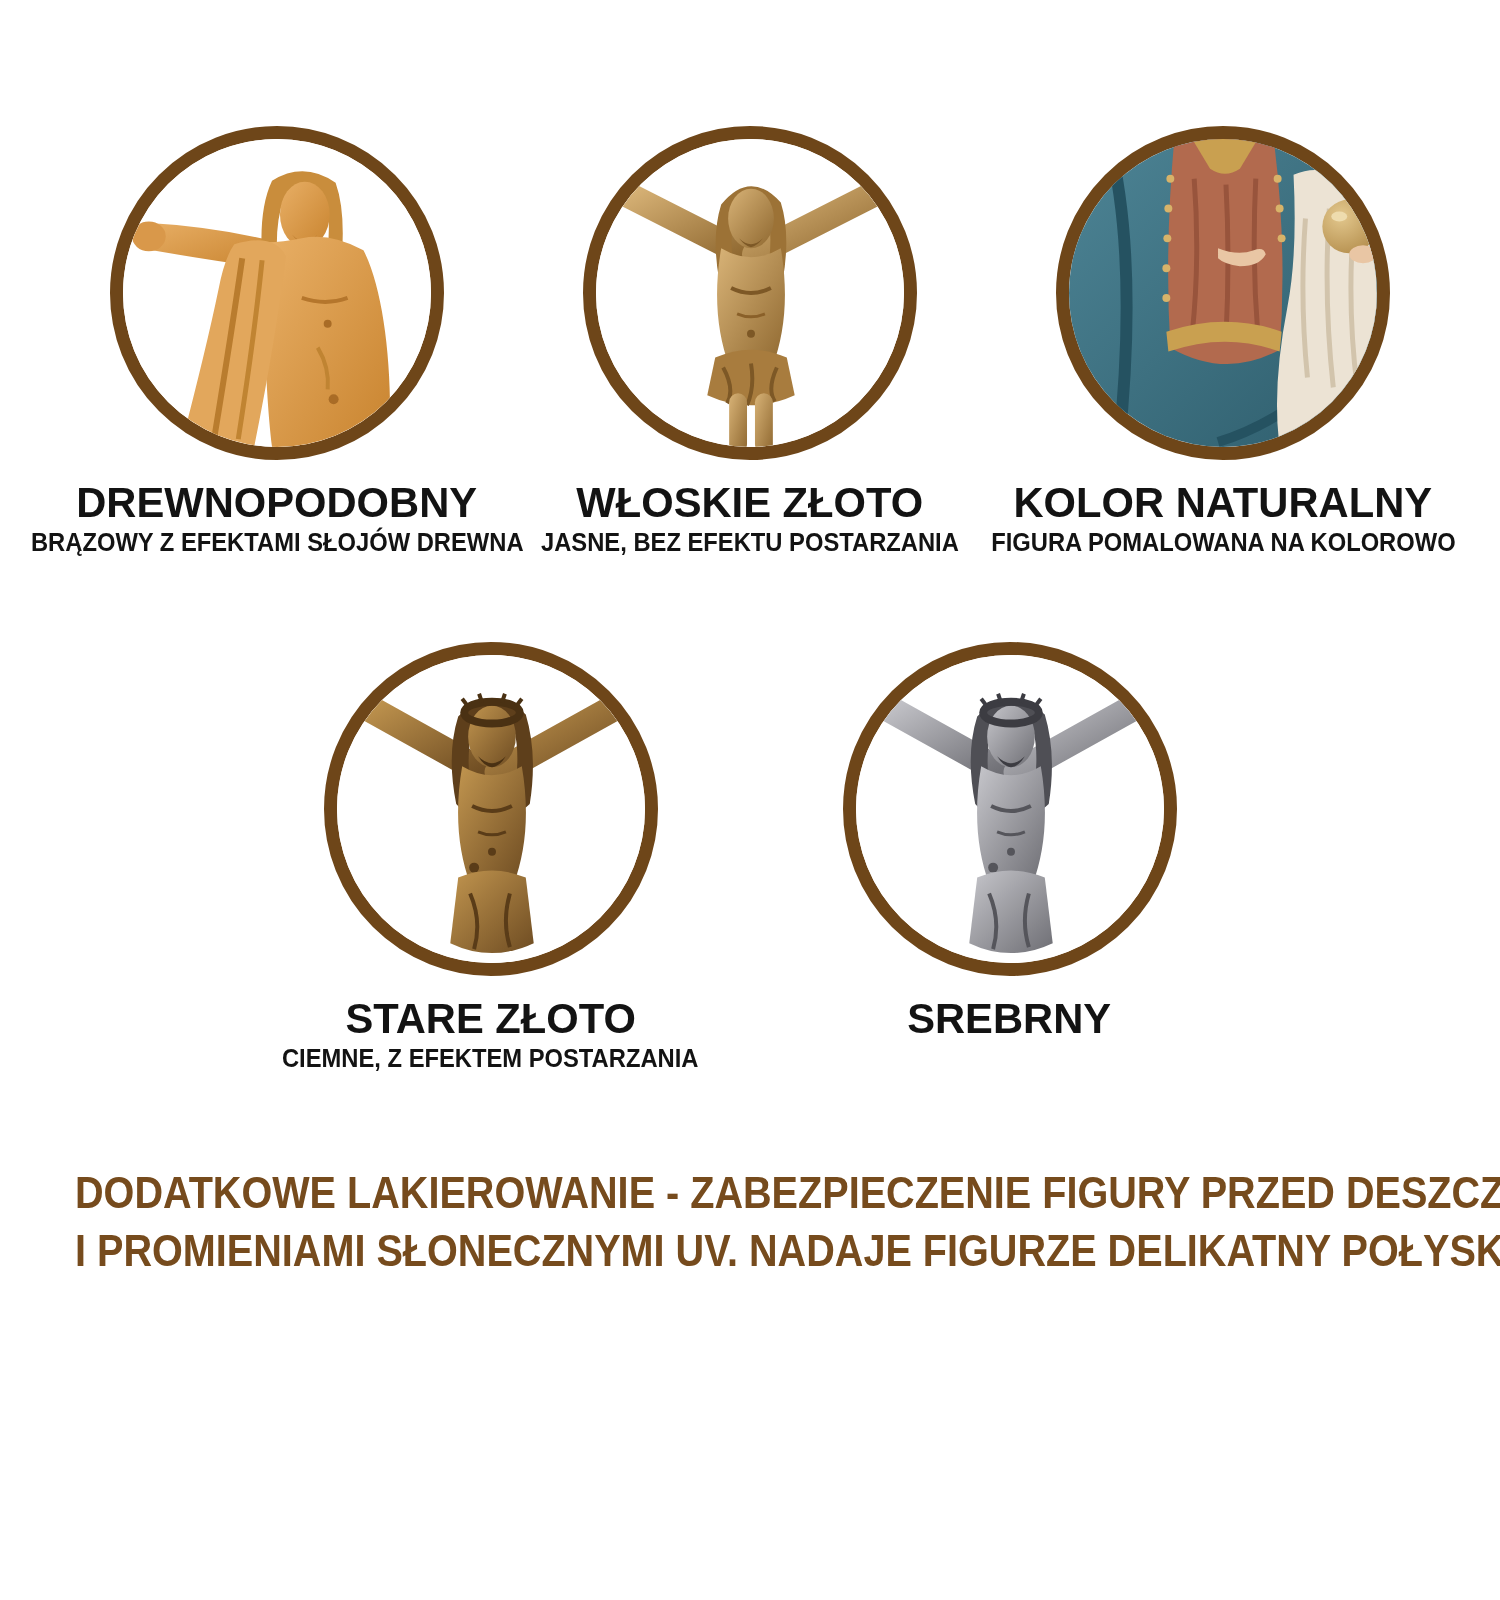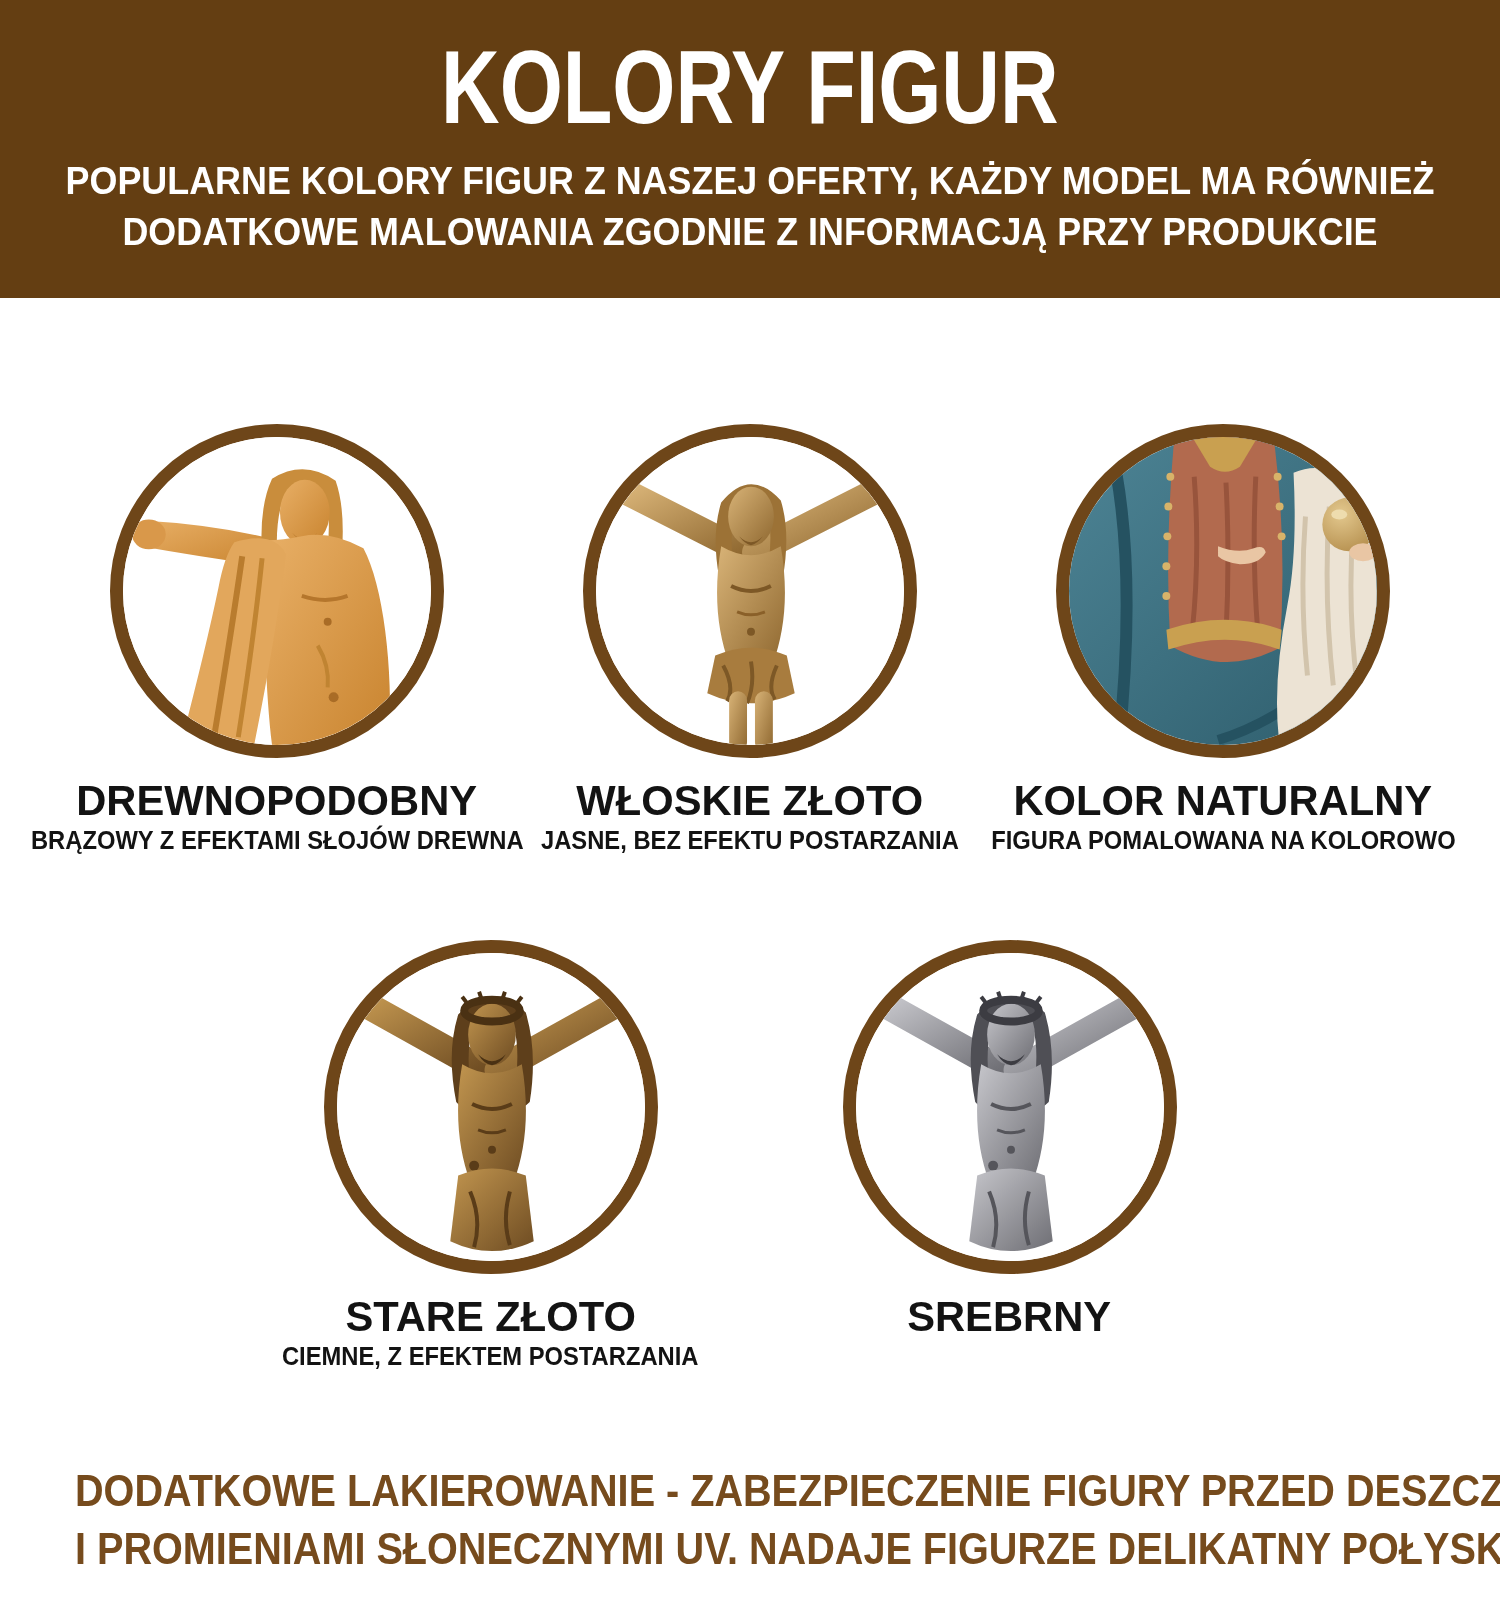--- a/index.html
+++ b/index.html
@@ -34,27 +34,20 @@
   .footer { margin-top:90px; text-align:center; color:#764B1D; font-weight:800;
             font-size:44px; line-height:1.32; }
   .footer span { display:block; transform:scaleX(0.90); transform-origin:center;
                  white-space:nowrap; }
 </style>
 </head>
 <body>
 
 <div class="page">
 
-  <div class="header">
-    <div class="header-title">KOLORY FIGUR</div>
-    <div class="header-sub">
-      <span>POPULARNE KOLORY FIGUR Z NASZEJ OFERTY, KAŻDY MODEL MA RÓWNIEŻ</span>
-      <span>DODATKOWE MALOWANIA ZGODNIE Z INFORMACJĄ PRZY PRODUKCIE</span>
-    </div>
-  </div>
 
   <div class="figures-row row-1">
 
     <div class="figure-cell">
       <div class="circle">
         <svg viewBox="0 0 310 310">
           <defs>
             <linearGradient id="woodG" x1="0" y1="0" x2="1" y2="1">
               <stop offset="0" stop-color="#e8af66"></stop>
                 <stop offset="1" stop-color="#c9842f"></stop>

